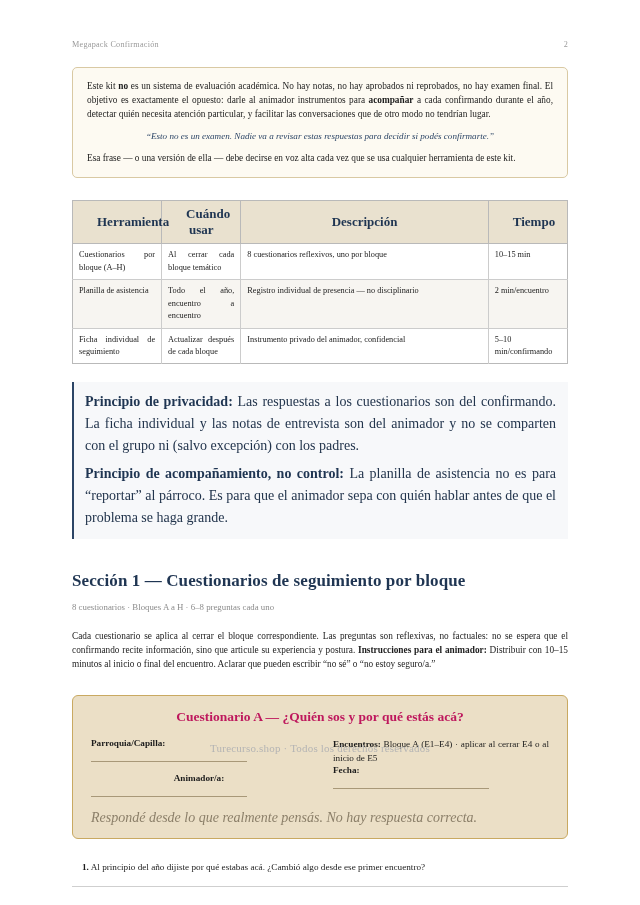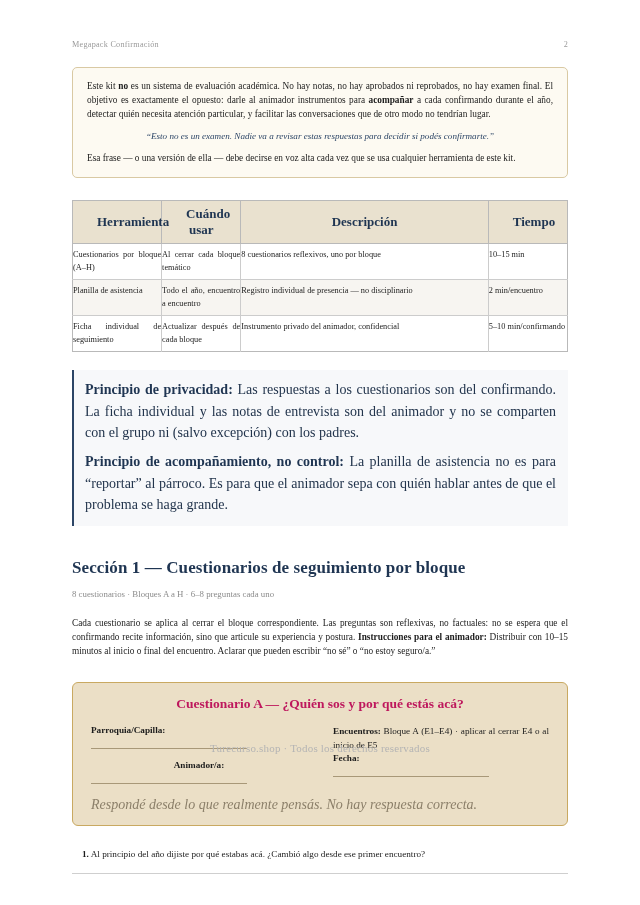--- a/index.html
+++ b/index.html
@@ -79,21 +79,21 @@
     color: #1f3552;
     font-weight: bold;
     text-align: center;
     padding: 5px 24px;
     font-size: 13px;
     border-right: 1px solid #b9b9b9;
     border-bottom: 1px solid #b9b9b9;
   }
   table.tools th:last-child { border-right: none; }
   table.tools td {
-    padding: 5px 0;
+    padding: 5px 6px;
     vertical-align: top;
     border-right: 1px solid #cccccc;
     border-bottom: 1px solid #cccccc;
     line-height: 1.5;
     text-align: justify;
     color: #1c1c1c;
   }
   table.tools td:last-child { border-right: none; }
   table.tools tr:last-child td { border-bottom: none; }
   table.tools tbody tr:nth-child(even) { background: #f7f5f1; }

